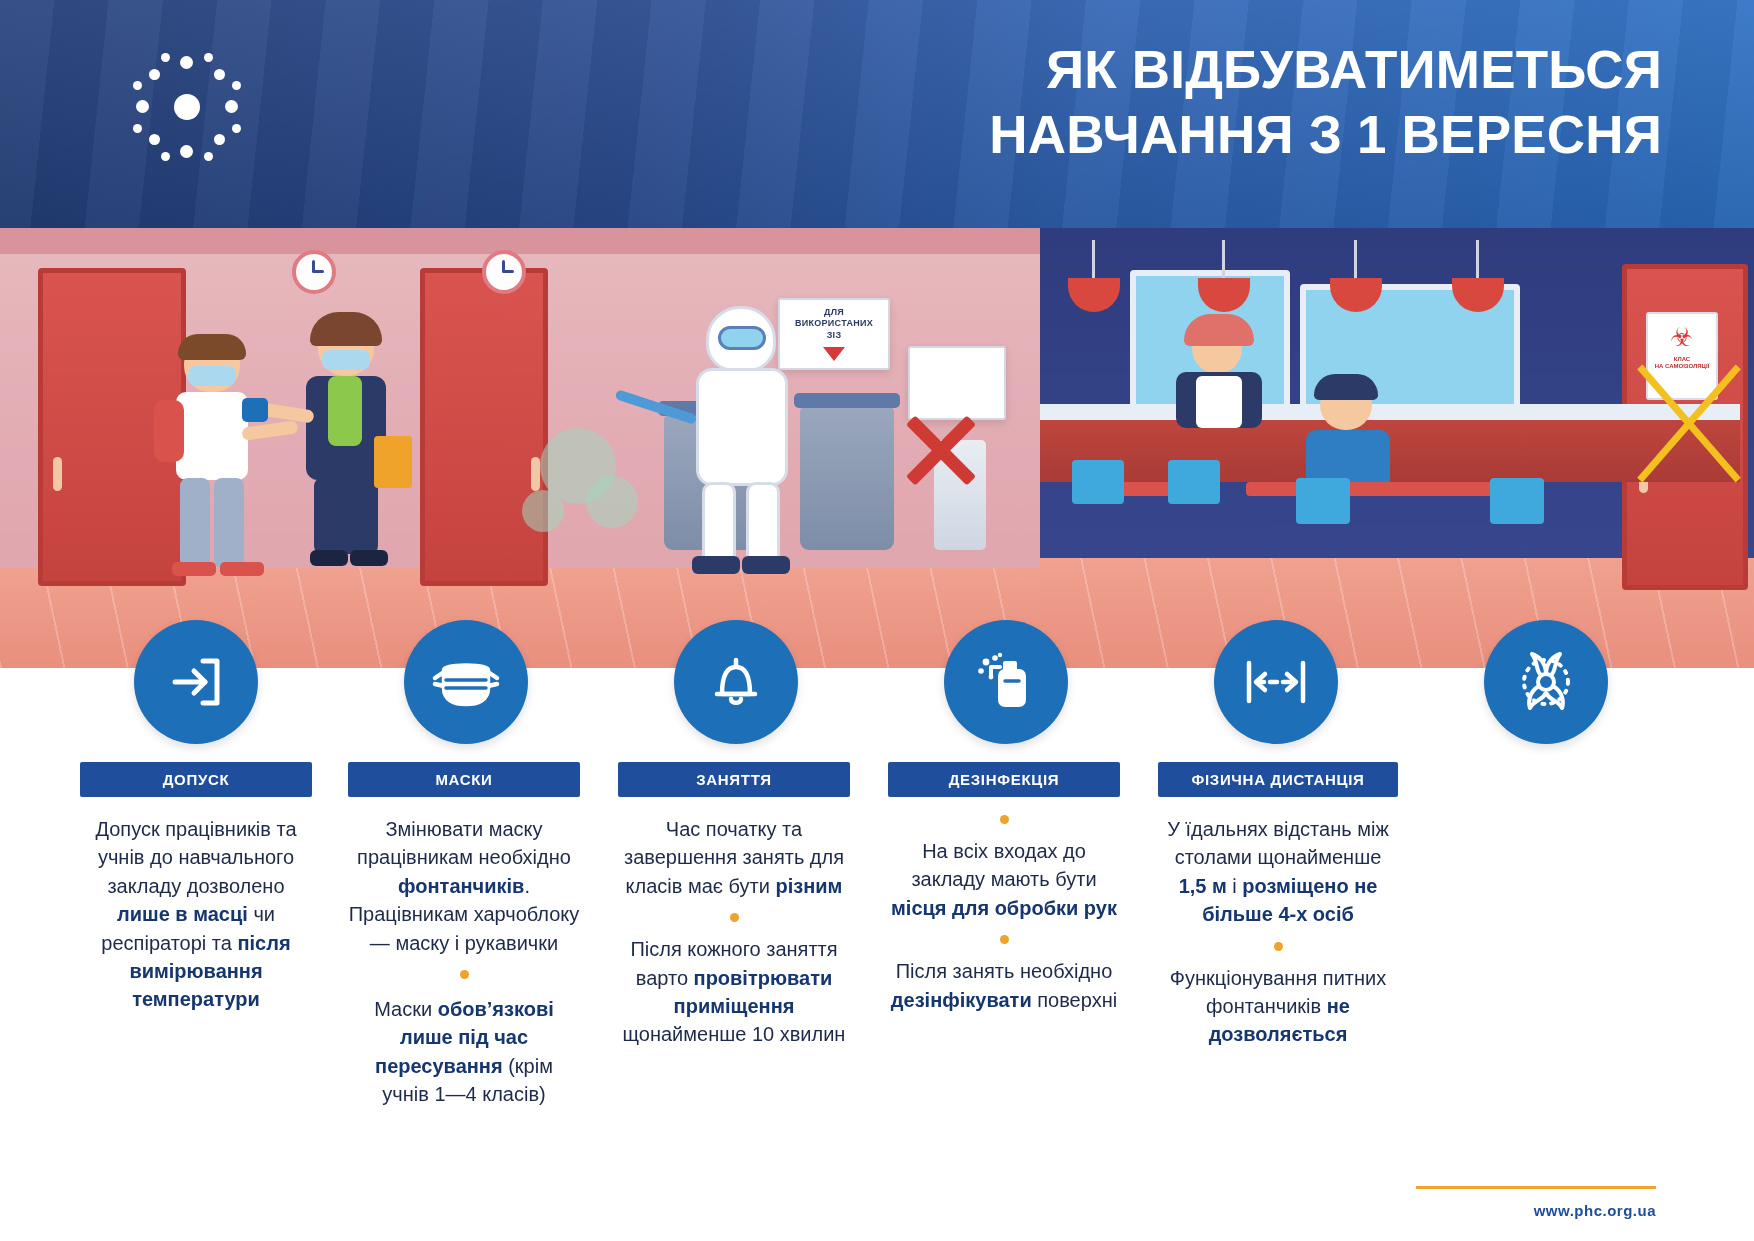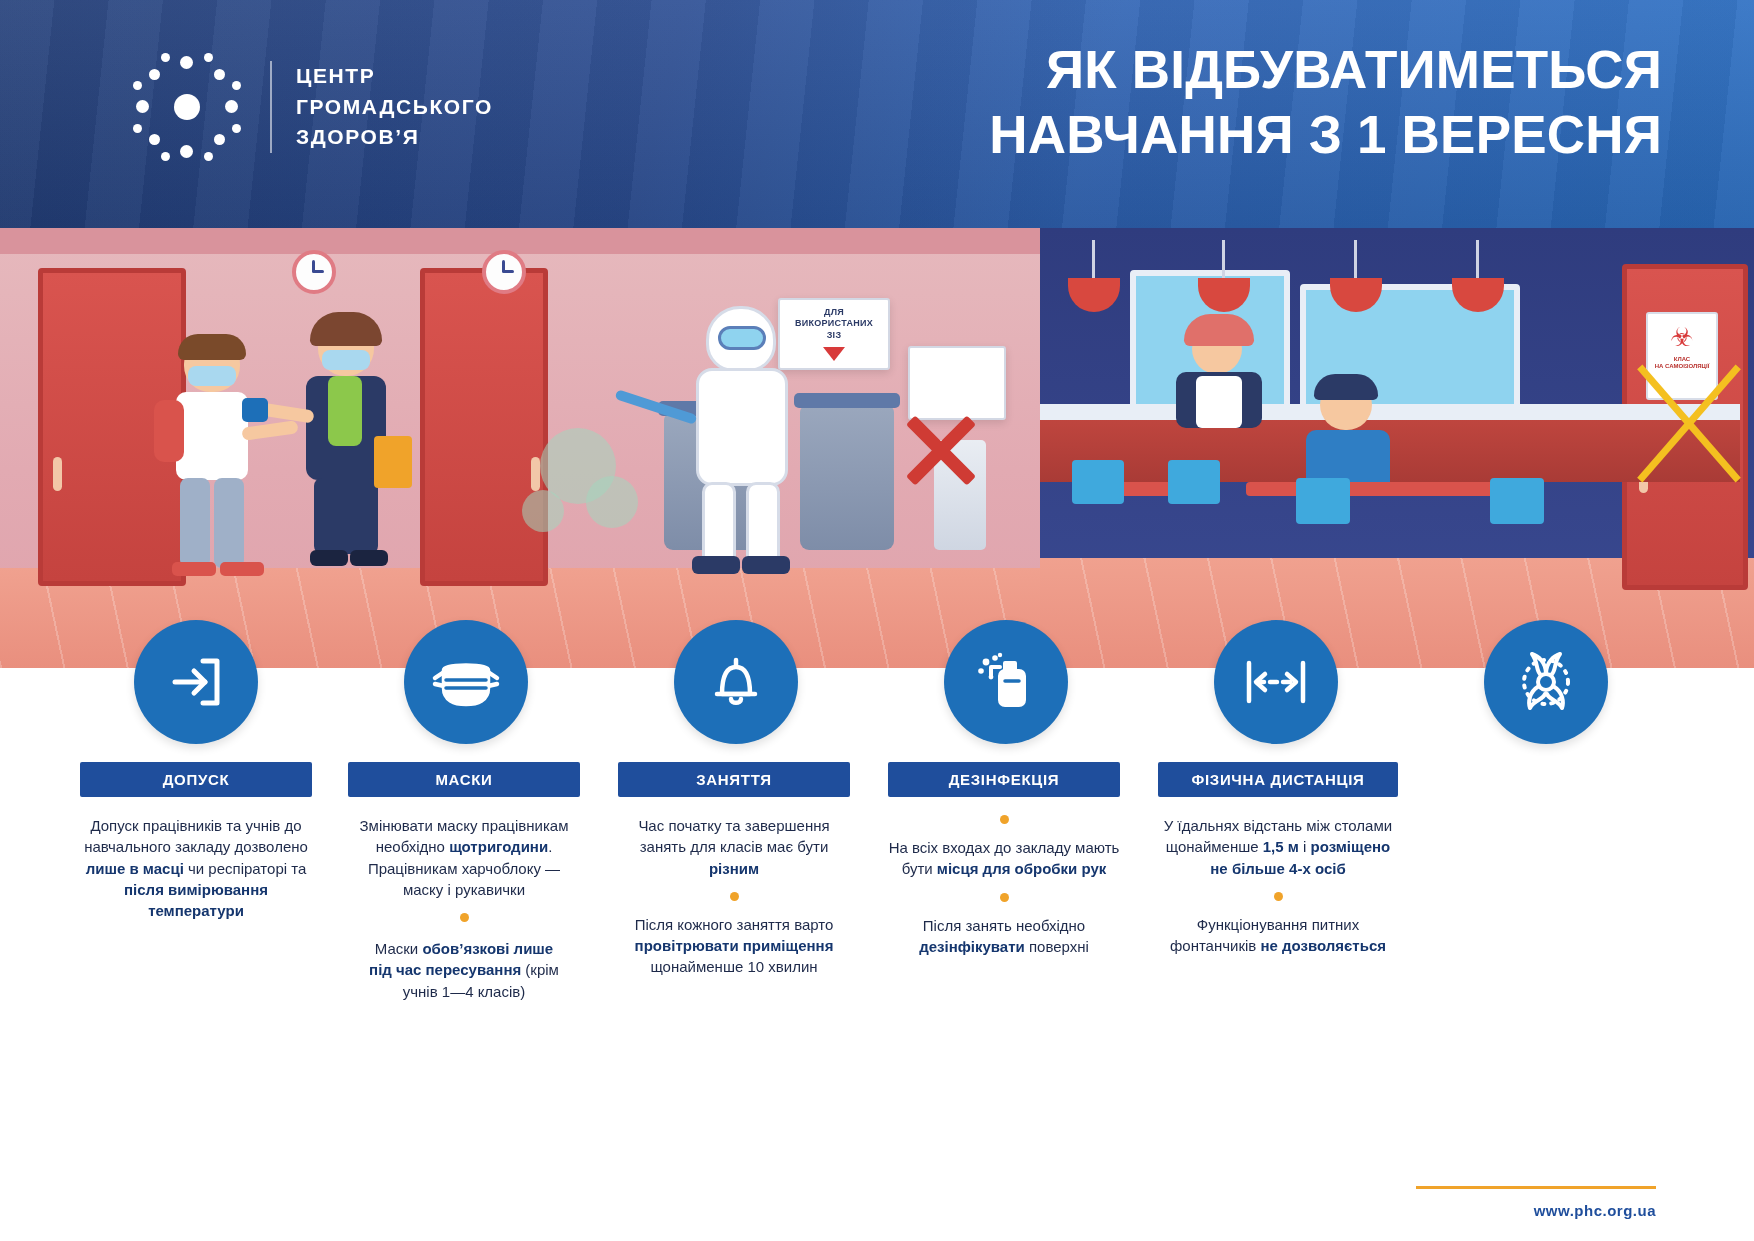--- a/index.html
+++ b/index.html
@@ -124,21 +124,21 @@
   }
   .icon-circle svg { display: block; }
 
   
   .columns { position: absolute; left: 0; top: 762px; width: 1754px; height: 380px; }
   .col { position: absolute; width: 232px; text-align: center; }
   .col-title {
     background: #1f4e9c; color: #ffffff; font-weight: bold; font-size: 15px;
     letter-spacing: 0.7px; padding: 9px 4px; border-radius: 2px;
   }
-  .col-body { margin-top: 18px; color: #1e2a4a; font-size: 15px; line-height: 1.42; }
+  .col-body { margin-top: 18px; color: #1e2a4a; font-size: 20px; line-height: 1.42; }
   .col-body b { color: #15366e; }
   .dot-sep { width: 9px; height: 9px; border-radius: 50%; background: #f0a32a; margin: 13px auto; }
 
   
   .footer { position: absolute; left: 0; bottom: 0; width: 1754px; height: 72px; }
   .footer-rule { position: absolute; right: 98px; bottom: 52px; width: 240px; height: 3px; background: #f0a32a; }
   .footer-url { position: absolute; right: 98px; bottom: 22px; color: #1f4e9c; font-size: 15px; font-weight: bold; letter-spacing: 0.5px; }
 </style>
 </head>
 <body>
@@ -159,25 +159,20 @@
       <i style="width:11px;height:11px;left:86px;top:86px;"></i>
       <i style="width:9px;height:9px;left:33px;top:5px;"></i>
       <i style="width:9px;height:9px;left:76px;top:5px;"></i>
       <i style="width:9px;height:9px;left:5px;top:33px;"></i>
       <i style="width:9px;height:9px;left:5px;top:76px;"></i>
       <i style="width:9px;height:9px;left:104px;top:33px;"></i>
       <i style="width:9px;height:9px;left:104px;top:76px;"></i>
       <i style="width:9px;height:9px;left:33px;top:104px;"></i>
       <i style="width:9px;height:9px;left:76px;top:104px;"></i>
     </div>
-    <div class="logo-text">
-      <div>ЦЕНТР</div>
-      <div>ГРОМАДСЬКОГО</div>
-      <div>ЗДОРОВ’Я</div>
-    </div>
   </div>
 
   <div class="header-title">
     <div>ЯК ВІДБУВАТИМЕТЬСЯ</div>
     <div>НАВЧАННЯ З 1 ВЕРЕСНЯ</div>
   </div>
 </div>
 
 <div class="scene">
 
@@ -385,21 +380,21 @@
   <div class="col" style="left:80px;top:0;">
     <div class="col-title">ДОПУСК</div>
     <div class="col-body">
         <p style="margin: 0px;"><span>Допуск працівників та учнів до навчального закладу дозволено </span><b>лише в масці</b><span> чи респіраторі та </span><b>після вимірювання температури</b></p>
       </div>
   </div>
 
   <div class="col" style="left:348px;top:0;">
     <div class="col-title">МАСКИ</div>
     <div class="col-body">
-        <p style="margin: 0px;"><span>Змінювати маску працівникам необхідно </span><b>щотригодини</b><span>. Працівникам харчоблоку — маску і рукавички</span></p>
+        <p style="margin: 0px;"><span>Змінювати маску працівникам необхідно </span><b>фонтанчиків</b><span>. Працівникам харчоблоку — маску і рукавички</span></p>
         <div class="dot-sep"></div>
         <p style="margin: 16px;"><span>Маски </span><b>обов’язкові лише під час пересування</b><span> (крім учнів 1—4 класів)</span></p>
       </div>
   </div>
 
   <div class="col" style="left:618px;top:0;">
     <div class="col-title">ЗАНЯТТЯ</div>
     <div class="col-body">
         <p style="margin: 0px;"><span>Час початку та завершення занять для класів має бути </span><b>різним</b></p>
         <div class="dot-sep"></div>

